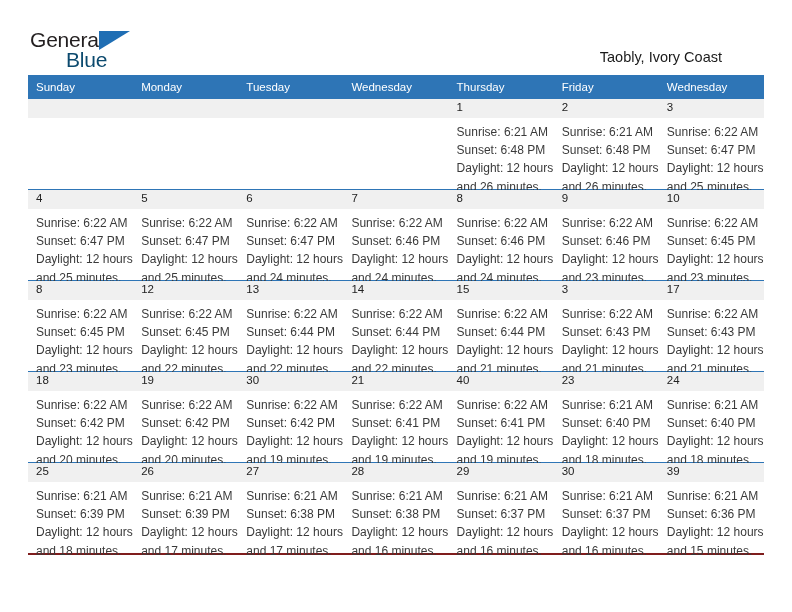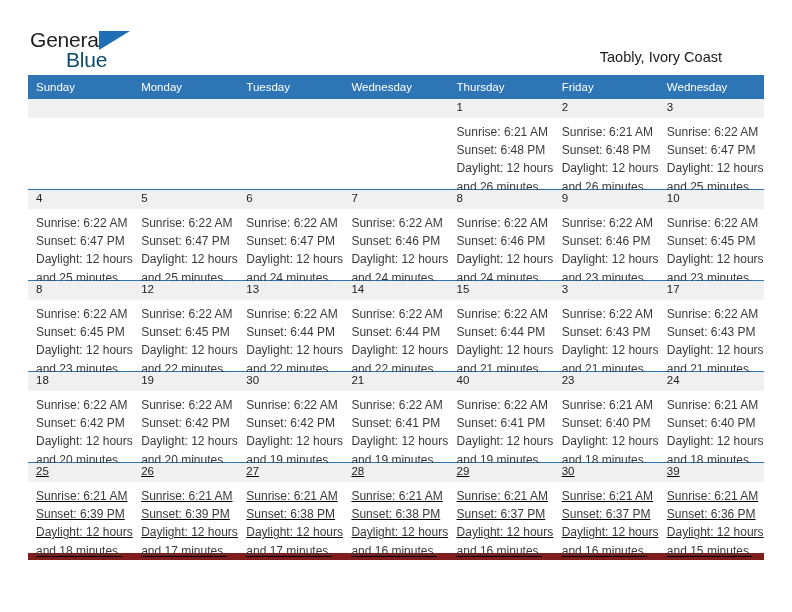--- a/index.html
+++ b/index.html
@@ -113,22 +113,21 @@
     vertical-align: top;
     padding: 0;
     border-top: 1.5px solid #2e75b6;
     height: 90px;
     box-sizing: border-box;
   }
   .week-row:first-of-type td {
     border-top: none;
   }
   .calendar tbody tr:last-child td {
-    border-bottom: 7px solid #7f1d1d;
-    text-decoration: underline;
+    border-bottom: 2px solid #7f1d1d;
   }
 
   .cell {
     height: 90px;
     box-sizing: border-box;
     position: relative;
   }
   .daynum {
     background: #f0f0f0;
     height: 19px;

